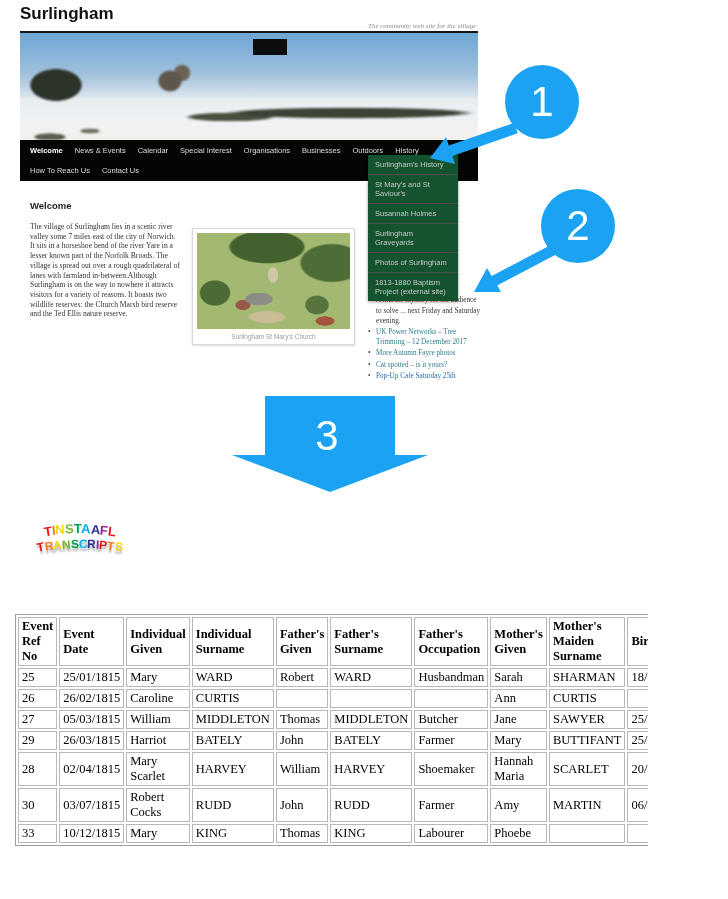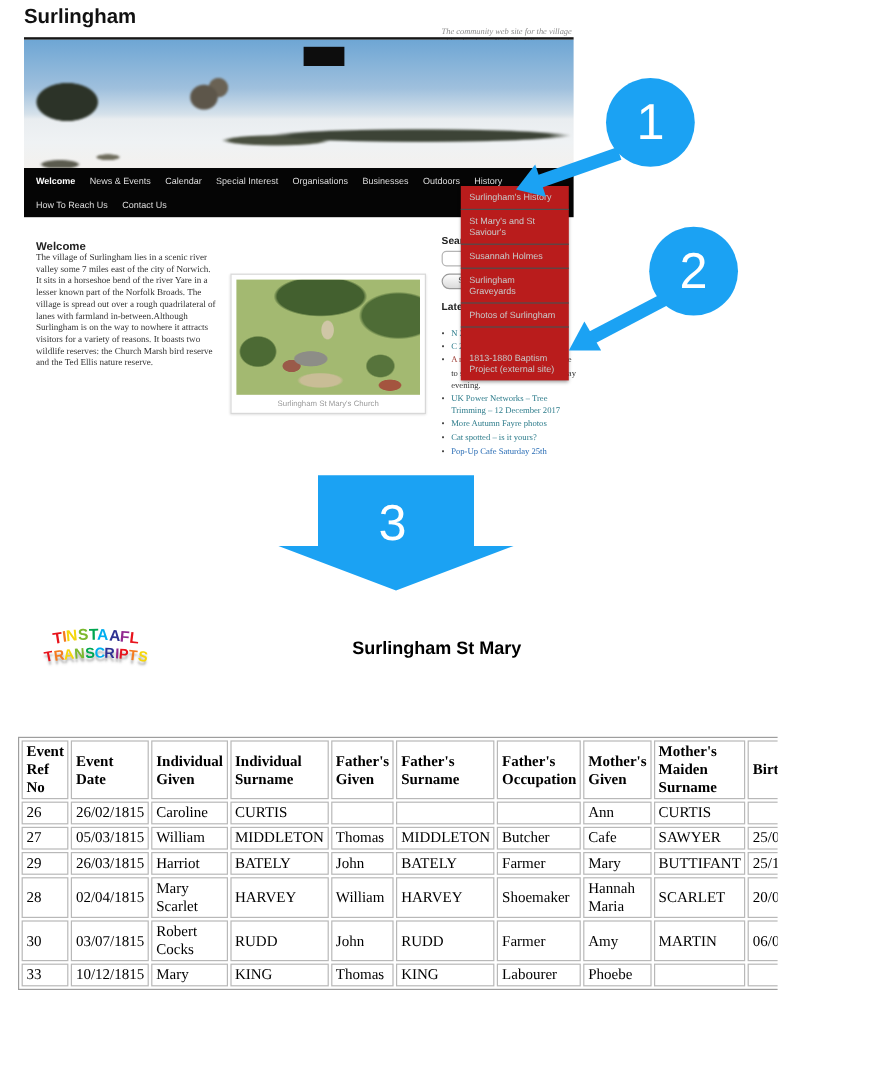--- a/index.html
+++ b/index.html
@@ -28,29 +28,29 @@
   .pano-box { position:absolute; left:233px; top:6px; width:34px; height:16px; background:#0d0d0d; }
 
   
   .nav { position:absolute; left:20px; top:140px; width:458px; height:41px; background:#050505;
     color:#e3e3e3; font-size:7.5px; }
   .nav-row { display:flex; align-items:center; height:20px; padding-left:10px; gap:12px; white-space:nowrap; }
   .nav-item { color:#dedede; cursor:pointer; }
   .nav-item.current { color:#fff; font-weight:bold; }
 
   
-  .dropdown { position:absolute; left:384px; top:155px; width:90px; background:#b91c1c;
+  .dropdown { position:absolute; left:368px; top:155px; width:90px; background:#14532d;
     z-index:6; box-shadow:0 1px 3px rgba(0,0,0,.4); }
   .dd-item { padding:5px 7px; font-size:7.5px; line-height:9px; color:#c9c9c9;
     border-bottom:1px solid #4e4e4e; }
-  .dd-item:last-child { border-bottom:none;margin-top:16px; }
+  .dd-item:last-child { border-bottom:none; }
 
   
   .welcome-heading { position:absolute; left:30px; top:200px; font-size:9.5px; font-weight:bold; color:#222; }
-  .welcome-text { position:absolute; left:30px; top:210px; width:150px; font-family:"Liberation Serif", serif;
+  .welcome-text { position:absolute; left:30px; top:222px; width:150px; font-family:"Liberation Serif", serif;
     font-size:7.6px; line-height:9.7px; color:#333; text-align:left; }
 
   .photo-card { position:absolute; left:192px; top:228px; width:163px; height:117px; background:#fff;
     border:1px solid #d8d8d8; box-shadow:0 1px 2px rgba(0,0,0,.15); padding:4px; }
   .photo { width:100%; height:96px; position:relative; overflow:hidden; background:#a3b971; }
   .photo-shapes { position:absolute; inset:0; filter:blur(0.6px);
     background:
       radial-gradient(ellipse 60px 26px at 70px 14px, #43602f 60%, rgba(67,96,47,0) 65%),
       radial-gradient(ellipse 50px 30px at 135px 30px, #4e6c36 60%, rgba(78,108,54,0) 66%),
       radial-gradient(ellipse 24px 20px at 18px 60px, #4c6a34 60%, rgba(76,106,52,0) 66%),
@@ -178,21 +178,20 @@
     <polygon points="265,396 395,396 395,455 428,455 330,492 232,455 265,455" fill="#1ba2f3"></polygon>
     <text x="327" y="450" text-anchor="middle" font-size="42" class="badge-num">3</text>
   </svg>
 
   <div class="logo">
     <div class="logo-line l1" id="logo-line1"><span style="color: rgb(232, 19, 28); transform: translateY(0px) rotate(-9deg);">T</span><span style="color: rgb(244, 123, 32); transform: translateY(-1.1px) rotate(-7deg);">I</span><span style="color: rgb(245, 214, 10); transform: translateY(-2.1px) rotate(-5deg);">N</span><span style="color: rgb(124, 184, 47); transform: translateY(-2.8px) rotate(-3deg);">S</span><span style="color: rgb(0, 166, 81); transform: translateY(-3px) rotate(-1deg);">T</span><span style="color: rgb(0, 174, 239); transform: translateY(-2.8px) rotate(1deg);">A</span><span style="color: rgb(46, 49, 146); transform: translateY(-2.1px) rotate(3deg);">A</span><span style="color: rgb(146, 39, 143); transform: translateY(-1.1px) rotate(5deg);">F</span><span style="color: rgb(232, 19, 28); transform: translateY(0px) rotate(7deg);">L</span></div>
     <div class="logo-line l2" id="logo-line2"><span style="color: rgb(232, 19, 28); transform: translateY(1px) rotate(-11deg);">T</span><span style="color: rgb(244, 123, 32); transform: translateY(0.1px) rotate(-9deg);">R</span><span style="color: rgb(245, 214, 10); transform: translateY(-0.8px) rotate(-7deg);">A</span><span style="color: rgb(124, 184, 47); transform: translateY(-1.4px) rotate(-5deg);">N</span><span style="color: rgb(0, 166, 81); transform: translateY(-1.9px) rotate(-3deg);">S</span><span style="color: rgb(0, 174, 239); transform: translateY(-2px) rotate(-1deg);">C</span><span style="color: rgb(46, 49, 146); transform: translateY(-1.9px) rotate(1deg);">R</span><span style="color: rgb(146, 39, 143); transform: translateY(-1.4px) rotate(3deg);">I</span><span style="color: rgb(232, 19, 28); transform: translateY(-0.8px) rotate(5deg);">P</span><span style="color: rgb(244, 123, 32); transform: translateY(0.1px) rotate(7deg);">T</span><span style="color: rgb(245, 214, 10); transform: translateY(1px) rotate(9deg);">S</span></div>
   </div>
 
   <div class="page-title">
-    <div>Surlingham St Mary</div>
   </div>
 
   <table class="baptism-table">
     <colgroup>
       <col class="c0">
         <col class="c1">
         <col class="c2">
         <col class="c3">
         <col class="c4">
       <col class="c5">
@@ -210,40 +209,52 @@
           <th>Father's Given</th>
           <th>Father's Surname</th>
           <th>Father's Occupation</th>
           <th>Mother's Given</th>
           <th>Mother's Maiden Surname</th>
           <th>Birth Note</th>
         </tr>
       </thead>
     <tbody id="table-body">
         <tr>
+          <td>25</td>
+          <td>25/01/1815</td>
+          <td>Mary</td>
+          <td>WARD</td>
+          <td>Robert</td>
+          <td>WARD</td>
+          <td>Husbandman</td>
+          <td>Sarah</td>
+          <td>SHARMAN</td>
+          <td>18/12/1814</td>
+        </tr>
+        <tr>
           <td>26</td>
           <td>26/02/1815</td>
           <td>Caroline</td>
           <td>CURTIS</td>
           <td></td>
           <td></td>
           <td></td>
           <td>Ann</td>
           <td>CURTIS</td>
           <td></td>
         </tr>
         <tr>
           <td>27</td>
           <td>05/03/1815</td>
           <td>William</td>
           <td>MIDDLETON</td>
           <td>Thomas</td>
           <td>MIDDLETON</td>
           <td>Butcher</td>
-          <td>Cafe</td>
+          <td>Jane</td>
           <td>SAWYER</td>
           <td>25/02/1815</td>
         </tr>
         <tr>
           <td>29</td>
           <td>26/03/1815</td>
           <td>Harriot</td>
           <td>BATELY</td>
           <td>John</td>
           <td>BATELY</td>

